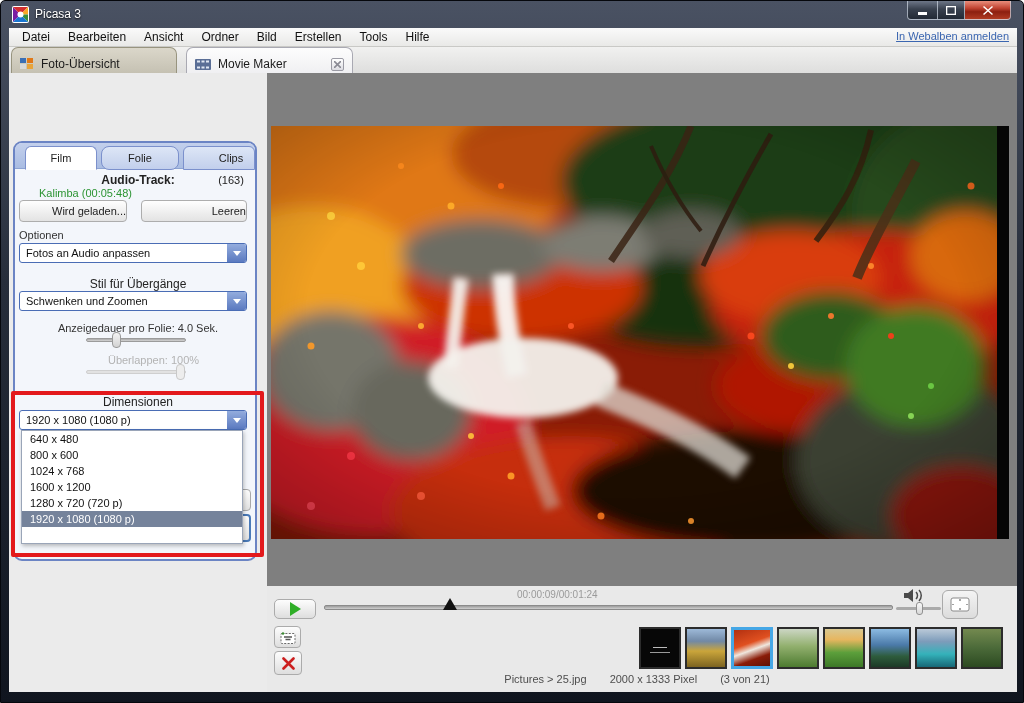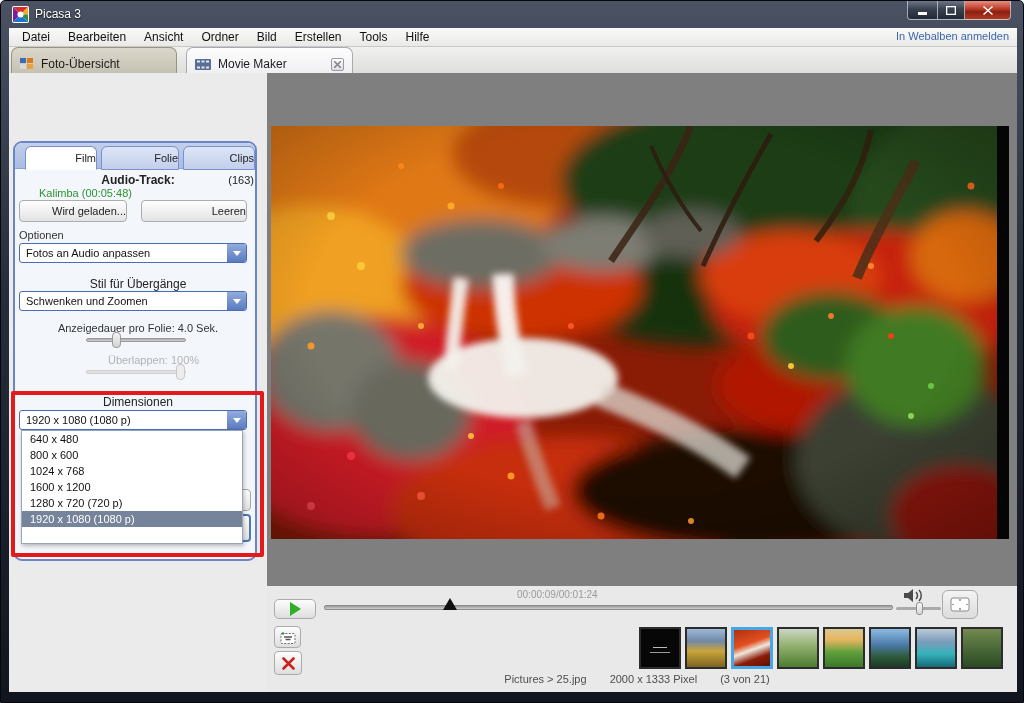--- a/index.html
+++ b/index.html
@@ -19,42 +19,42 @@
   .wbtn.close { width:46px; border-radius:0 0 4px 0; border-left:none;
           background:linear-gradient(#e98e7c,#c14331 40%,#8c1f10 60%,#b03a22); }
 
   
   .client { position:absolute; left:8px; top:27px; width:1008px; height:664px; background:#ebebeb; }
 
   .menubar { position:absolute; left:0; top:0; width:100%; height:19px;
              background:linear-gradient(#fafafa,#e9e9e7); border-bottom:1px solid #c9c9c6;
              display:flex; align-items:center; padding-left:4px; font-size:12px; color:#111; }
   .menu-item { padding:0 9px; line-height:18px; }
-  .signin-link { position:absolute; right:8px; top:2px; font-size:11px; color:#3b66b0; }
+  .signin-link { position:absolute; right:8px; top:2px; font-size:11px; color:#3b66b0; text-decoration:underline; }
 
   .tabbar { position:absolute; left:0; top:19px; width:100%; height:26px;
             background:linear-gradient(#f1f1f0,#dededd); }
   .doc-tab { position:absolute; top:0; height:26px; border-radius:7px 7px 0 0; display:flex; align-items:center;
              font-size:12px; color:#1b1b1b; padding:16px 8px; }
   .tab-photo { left:2px; width:166px; background:linear-gradient(#dbd7ca,#bfbbac); border:1px solid #98947f; border-bottom:none; }
   .tab-movie { left:177px; width:167px; background:linear-gradient(#fdfdfd,#ececef); border:1px solid #a9a9b2; border-bottom:none; }
   .tab-ic { margin-right:7px; display:inline-flex; }
   .tab-close { margin-left:auto; width:13px; height:13px; border:1px solid #9a9aa4; border-radius:2px;
                background:linear-gradient(#fff,#dcdce2); display:flex; align-items:center; justify-content:center; }
 
   
   .sidebar { position:absolute; left:0; top:45px; width:258px; height:619px; background:#ebebeb; }
   .panel { position:absolute; left:4px; top:68px; width:244px; height:420px;
            background:#f3f6fb; border:2px solid #6b84c4; border-radius:9px; }
   .panel-head { position:absolute; left:0; top:0; width:100%; height:26px;
                 background:linear-gradient(#c3d0ec,#a9bce2); border-radius:7px 7px 0 0; border-bottom:1px solid #8da3d2;}
-  .ptab { position:absolute; top:3px; height:24px; font-size:11px; color:#222; text-align:right; line-height:22px;
+  .ptab { position:absolute; top:3px; height:24px; font-size:11px; color:#222; text-align:center; line-height:22px;
           border:1px solid #7b90cc; border-radius:6px 6px 0 0; }
   .ptab.active { left:10px; width:72px; background:#fff; border-bottom:1px solid #fff; z-index:2; }
-  .ptab.i1 { left:86px; width:78px; background:linear-gradient(#dde6f6,#c2cfec); }
+  .ptab.i1 { left:86px; width:78px; background:linear-gradient(#dde6f6,#c2cfec);border-radius:8px; }
   .ptab.i2 { left:168px; width:72px; background:linear-gradient(#dde6f6,#c2cfec);padding-left:24px; }
 
   .sb-label-c { position:absolute; width:100%; text-align:center; color:#222; font-size:12px; }
   .sb-small { font-size:11px; color:#333; }
   .track-name { position:absolute; left:30px; top:114px; font-size:11px; color:#2c9433; }
   .pbtn { position:absolute; height:22px; background:linear-gradient(#fefefe,#e3e3e3); border:1px solid #adadad;
           border-radius:4px; font-size:11px; color:#222; text-align:right; line-height:20px; }
   .combo { position:absolute; left:10px; width:228px; height:20px; background:#fff; border:1px solid #4a6db5;
            border-radius:3px; font-size:11px; color:#111; line-height:18px; padding-left:6px; }
   .combo .arrow { position:absolute; right:0; top:0; width:19px; height:18px; border-radius:0 2px 2px 0;

